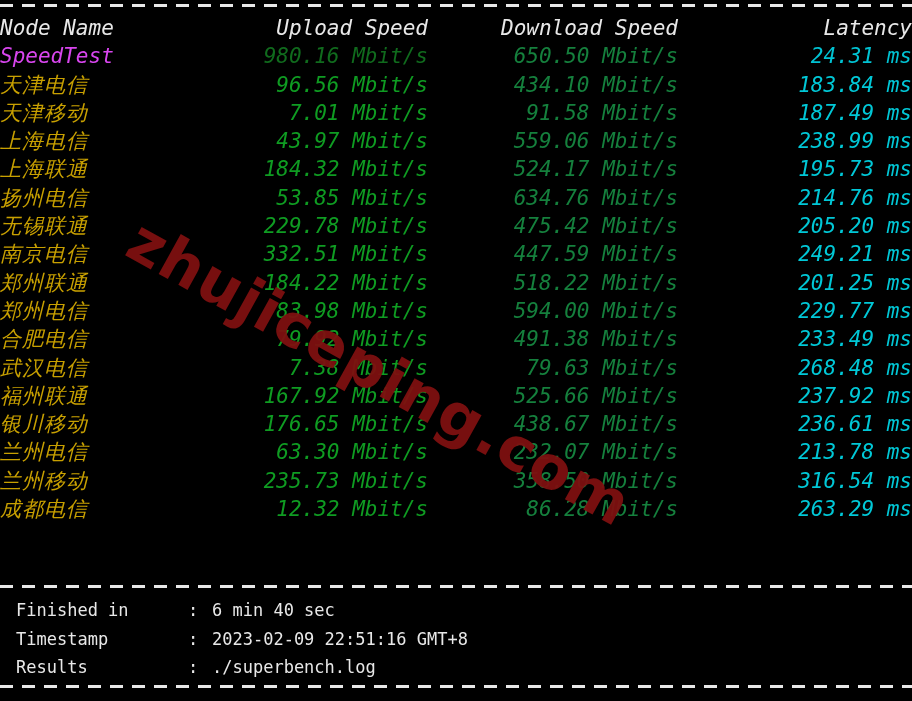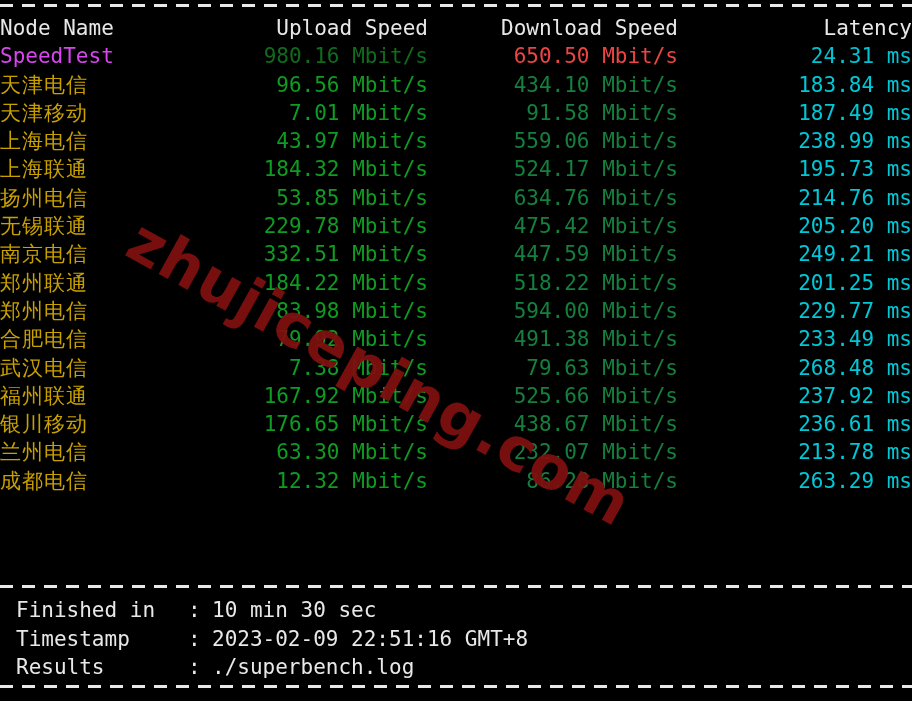--- a/index.html
+++ b/index.html
@@ -55,20 +55,21 @@
     z-index: 3;
     opacity: 0.95;
   }
 
   
   #table-wrap {
     position: absolute;
     left: 0; top: 14px;
     width: 856px;
     z-index: 1;
+    font-style: italic;
   }
   table#results {
     border-collapse: collapse;
     width: 912px;
     table-layout: fixed;
   }
   table#results col.c-node { width: 228px; }
   table#results col.c-up   { width: 200px; }
   table#results col.c-down { width: 250px; }
   table#results col.c-lat  { width: 234px; }
@@ -87,37 +88,37 @@
   th.h-down { text-align: right; padding-right: 30px; color: #e8e8e8; }
   th.h-lat  { text-align: right; padding-right: 78px; color: #e8e8e8; }
 
   td.node  { text-align: left;  padding-left: 16px; color: #c8a000; }
   td.up    { text-align: right; padding-right: 18px; color: #0f9c22; }
   td.down  { text-align: right; padding-right: 30px; color: #15803d; }
   td.lat   { text-align: right; padding-right: 78px; color: #00c8d7; }
 
   tr.speedtest td.node { color: #d946ef; }
   tr.speedtest td.up   { color: #106b1d; }
-  tr.speedtest td.down { color: #ef4444; margin-top: 44px; }
+  tr.speedtest td.down { color: #15803d; margin-top: 44px; }
   tr.speedtest td.lat  { color: #00c2d2; }
 
   .node-cjk {
     font-family: "DejaVu Sans", "Liberation Sans", sans-serif;
     font-size: 21px;
     letter-spacing: 1px;
   }
 
   
   #footer {
     position: absolute;
     left: 0; top: 596px;
     width: 912px;
     z-index: 1;
     color: #e8e8e8;
-    font-size: 21px;
+    font-size: 17px;
     line-height: 28.5px;
   }
   .frow {
     display: flex;
     align-items: baseline;
     padding-left: 16px;
     white-space: nowrap;
   }
   .fkey   { width: 172px; flex: 0 0 172px; color: #e8e8e8; }
   .fcolon { width: 24px;  flex: 0 0 24px;  color: #e8e8e8; }
@@ -233,34 +234,40 @@
             <td class="down">438.67 Mbit/s</td>
             <td class="lat">236.61 ms</td>
           </tr>
           <tr>
             <td class="node node-cjk">兰州电信</td>
             <td class="up">63.30 Mbit/s</td>
             <td class="down">232.07 Mbit/s</td>
             <td class="lat">213.78 ms</td>
           </tr>
           <tr>
+            <td class="node node-cjk">兰州移动</td>
+            <td class="up">235.73 Mbit/s</td>
+            <td class="down">358.50 Mbit/s</td>
+            <td class="lat">316.54 ms</td>
+          </tr>
+          <tr>
             <td class="node node-cjk">成都电信</td>
             <td class="up">12.32 Mbit/s</td>
             <td class="down">86.28 Mbit/s</td>
             <td class="lat">263.29 ms</td>
           </tr>
         </tbody>
     </table>
   </div>
 
   <div id="footer">
       <div class="frow">
         <span class="fkey">Finished in</span>
         <span class="fcolon">:</span>
-        <span class="fval">10 min 30 sec</span>
+        <span class="fval">6 min 40 sec</span>
       </div>
       <div class="frow">
         <span class="fkey">Timestamp</span>
         <span class="fcolon">:</span>
         <span class="fval">2023-02-09 22:51:16 GMT+8</span>
       </div>
       <div class="frow">
         <span class="fkey">Results</span>
         <span class="fcolon">:</span>
         <span class="fval">./superbench.log</span>

